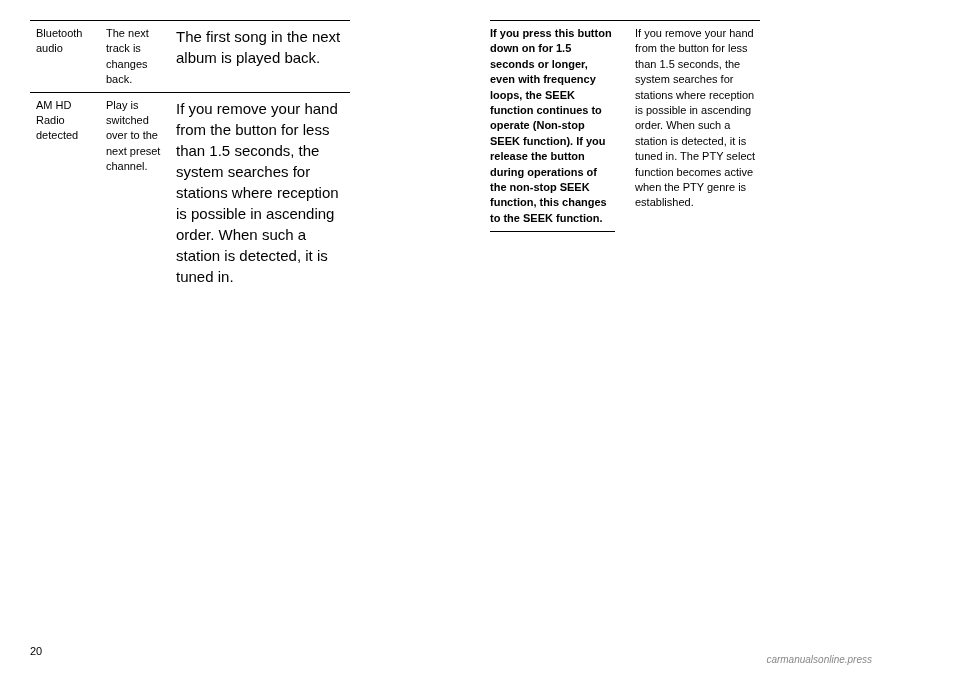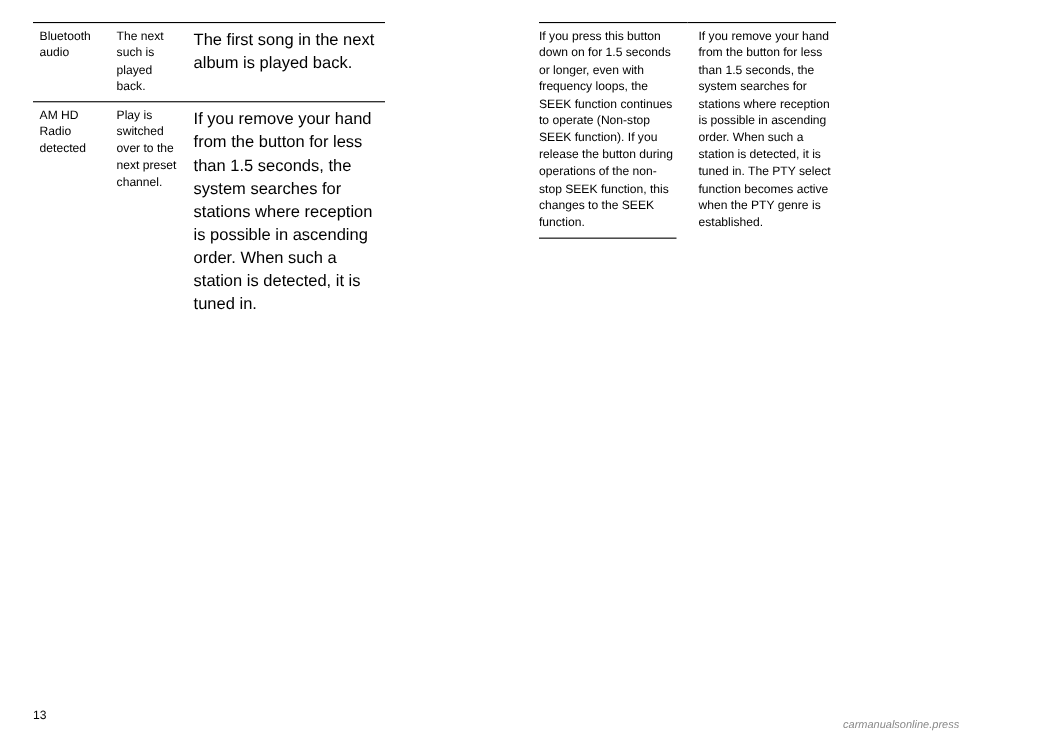--- a/index.html
+++ b/index.html
@@ -69,20 +69,21 @@
     .right-area {
       display: flex;
       width: 100%;
     }
     .seek-col {
       width: 30%;
       border-top: 1px solid #000;
       padding-top: 5px;
       padding-right: 10px;
       line-height: 1.4;
+      font-weight: bold;
     }
     .fm-col {
       width: 20%;
       border-top: 1px solid #000;
       padding-top: 5px;
       padding-right: 5px;
       line-height: 1.4;
     }
     .fm-sub {
       width: 20%;
@@ -114,21 +115,21 @@
 </head>
 <body>
 
 <div class="page">
 
   <div style="position: absolute; left: 30px; top: 20px; width: 320px;">
     <table>
       <tbody>
         <tr>
           <td class="col-label">Bluetooth audio</td>
-          <td class="col-mid">The next such is played back.</td>
+          <td class="col-mid">The next track is changes back.</td>
           <td class="col-desc">The first song in the next album is played back.</td>
         </tr>
         <tr>
           <td class="col-label">AM HD Radio detected</td>
           <td class="col-mid">Play is switched over to the next preset channel.</td>
           <td class="col-desc">If you remove your hand from the button for less than 1.5 seconds, the system searches for stations where reception is possible in ascending order. When such a station is detected, it is tuned in.</td>
         </tr>
       </tbody>
     </table>
   </div>
@@ -138,17 +139,17 @@
       <div class="seek-col">
         <span>If you press this button down on for 1.5 seconds or longer, even with frequency loops, the SEEK function continues to operate (Non-stop SEEK function). If you release the button during operations of the non-stop SEEK function, this changes to the SEEK function.</span>
         <div class="seek-bottom-border"></div>
       </div>
       <div class="fm-desc">
         <span>If you remove your hand from the button for less than 1.5 seconds, the system searches for stations where reception is possible in ascending order. When such a station is detected, it is tuned in. The PTY select function becomes active when the PTY genre is established.</span>
       </div>
     </div>
   </div>
 
-  <div class="page-number">13</div>
+  <div class="page-number">20</div>
 
   <div class="watermark">carmanualsonline.press</div>
 
 </div>
 
 </body></html>

